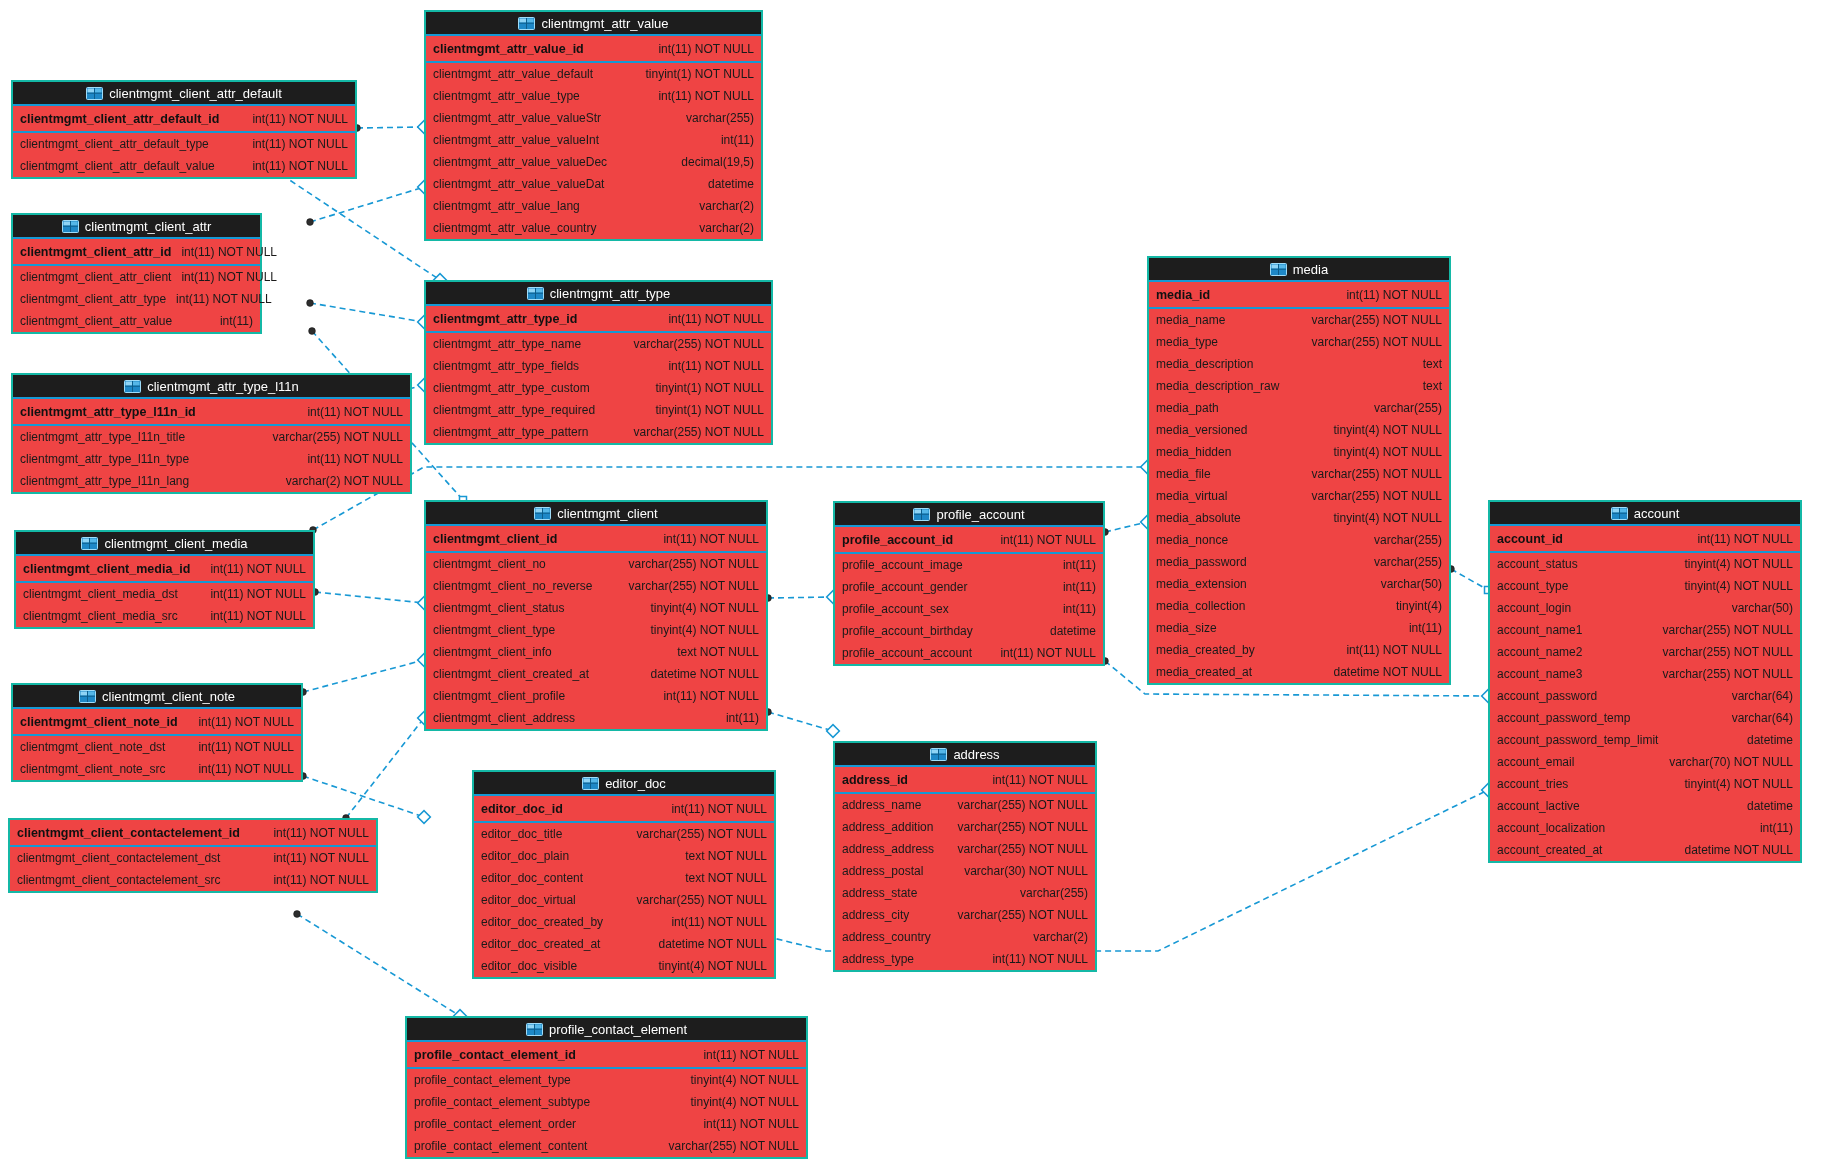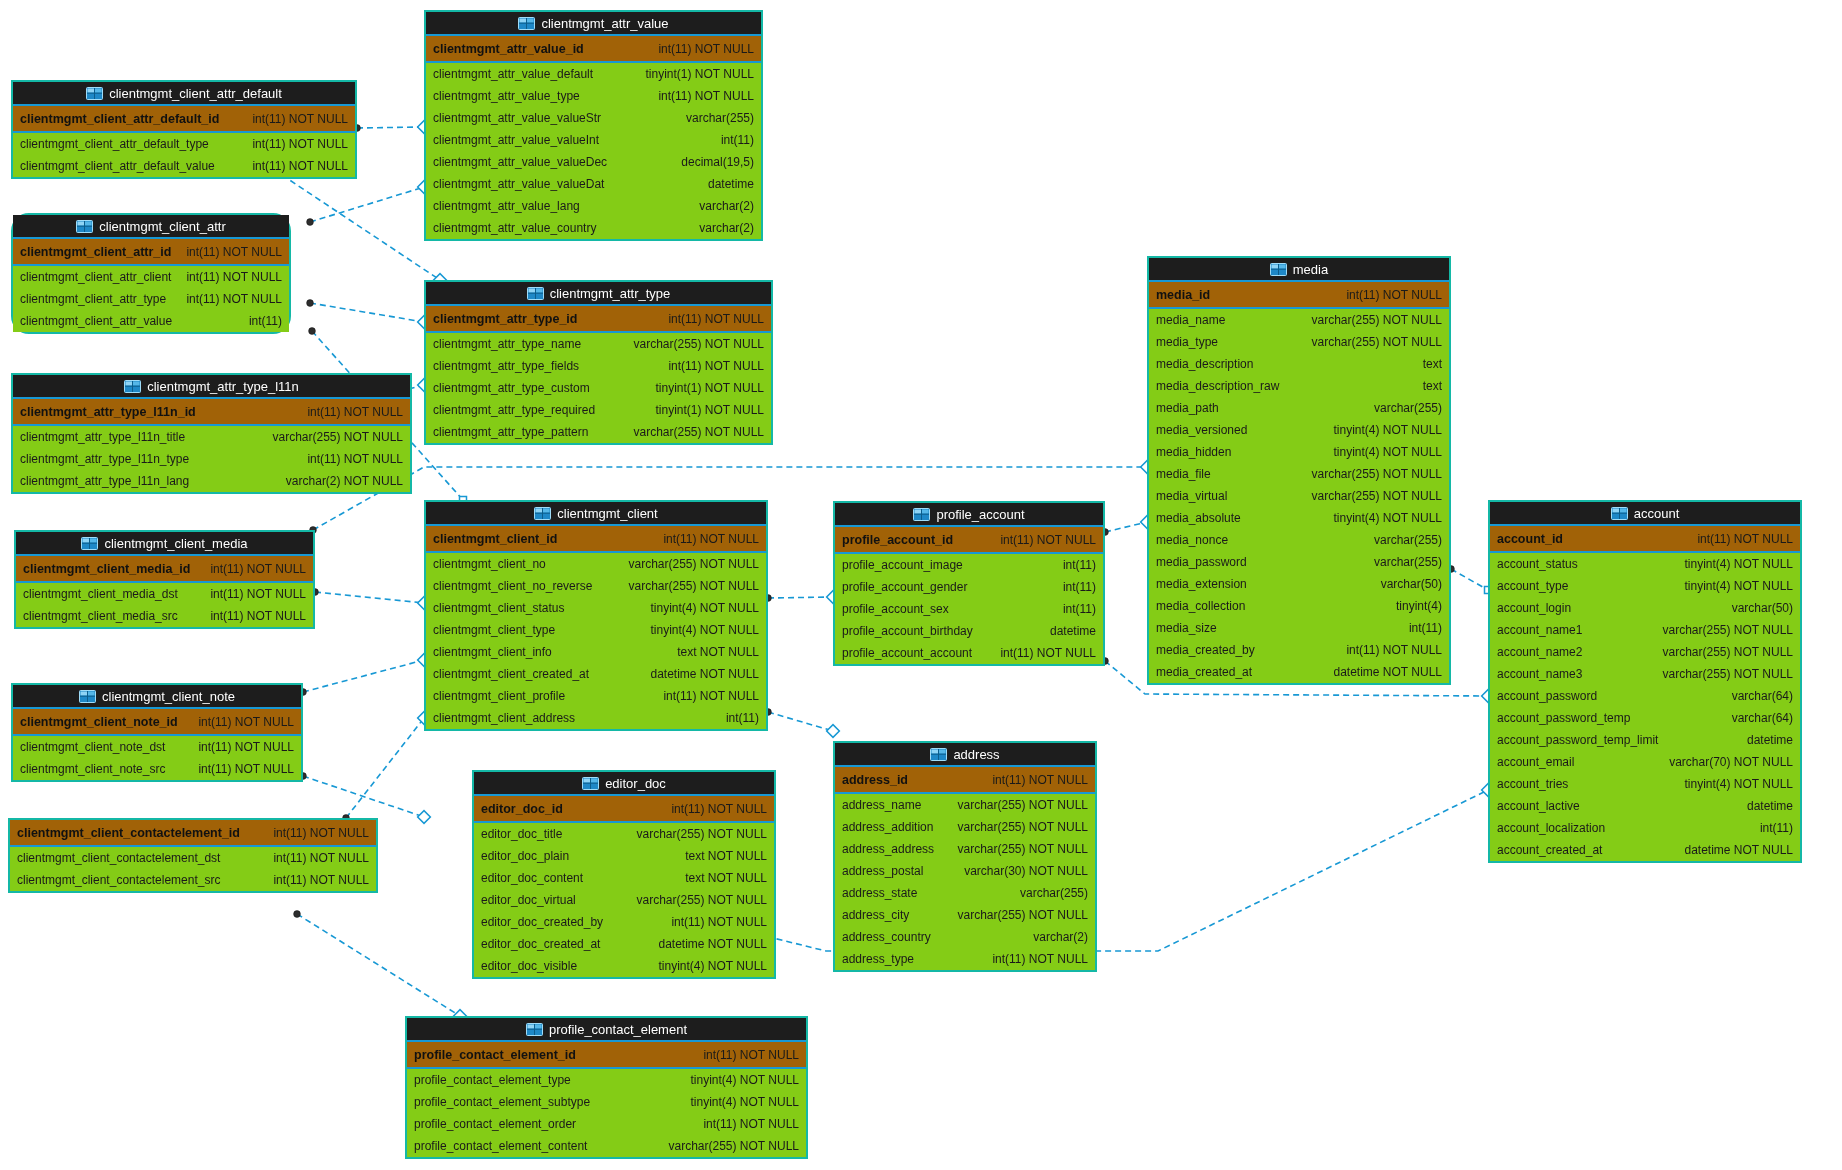--- a/index.html
+++ b/index.html
@@ -8,25 +8,25 @@
   #rels{position:absolute;left:0;top:0;width:1842px;height:1170px;}
   .rel-line{fill:none;stroke:#1798d4;stroke-width:1.6;stroke-dasharray:6 4;}
   .rel-dot{fill:#2d2d2d;stroke:#111;stroke-width:.5;}
   .rel-end{fill:#ffffff;stroke:#1798d4;stroke-width:1.5;}
 
   .table-card{position:absolute;box-sizing:border-box;border:2px solid #14b8a6;background:#f8f8f8;}
   .t-header{height:22px;border-bottom:2px solid #1798d4;background:#1d1d1d;color:#ffffff;
             display:flex;align-items:center;justify-content:center;gap:6px;font-size:13px;
             white-space:nowrap;overflow:hidden;}
   .t-icon{display:flex;align-items:center;}
-  .t-pk{height:25px;border-bottom:2px solid #1798d4;background:#a16207;display:flex;
+  .t-pk{height:25px;border-bottom:2px solid #1798d4;background:#ef4444;display:flex;
         align-items:center;justify-content:space-between;padding:0 7px;gap:10px;white-space:nowrap;}
   .pk-name{font-weight:700;font-size:12.5px;color:#111;}
   .t-pk .c-type{font-size:12px;color:#1a1a1a;}
-  .t-cols{background:#84cc16;}
+  .t-cols{background:#ef4444;}
   .t-row{height:22px;display:flex;align-items:center;justify-content:space-between;
          padding:0 7px;gap:10px;font-size:12px;white-space:nowrap;}
   .c-name{color:#1a1a1a;}
   .c-type{color:#1a1a1a;text-align:right;}
 </style>
 </head>
 <body>
 
 <div id="canvas">
   <svg id="rels" xmlns="http://www.w3.org/2000/svg">
@@ -197,21 +197,21 @@
           <span class="c-name">clientmgmt_client_attr_default_type</span>
           <span class="c-type">int(11) NOT NULL</span>
         </div>
         <div class="t-row">
           <span class="c-name">clientmgmt_client_attr_default_value</span>
           <span class="c-type">int(11) NOT NULL</span>
         </div>
       </div>
   </div>
 
-  <div class="table-card" style="left: 11px; top: 213px; width: 280px; border-radius: 18px;">
+  <div class="table-card" style="left: 11px; top: 213px; width: 251px;">
     <div class="t-header">
       <span class="t-icon">
         <svg width="17" height="13" viewBox="0 0 17 13">
           <rect x="0.5" y="0.5" width="16" height="12" rx="1" fill="#1e88c7" stroke="#9fdcf8" stroke-width="1"></rect>
           <rect x="1.5" y="1.5" width="6.5" height="4" fill="#8fd4f5"></rect>
           <rect x="9" y="1.5" width="6.5" height="4" fill="#55b7e8"></rect>
           <line x1="8.5" y1="1" x2="8.5" y2="12" stroke="#0c5d8c" stroke-width="1"></line>
           <line x1="1" y1="6.2" x2="16" y2="6.2" stroke="#0c5d8c" stroke-width="1"></line>
         </svg>
       </span>

